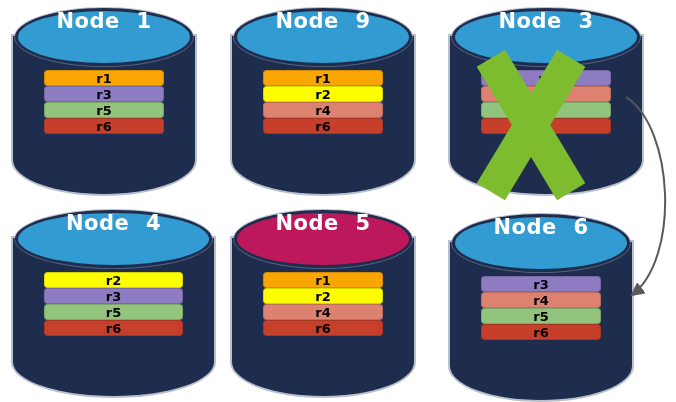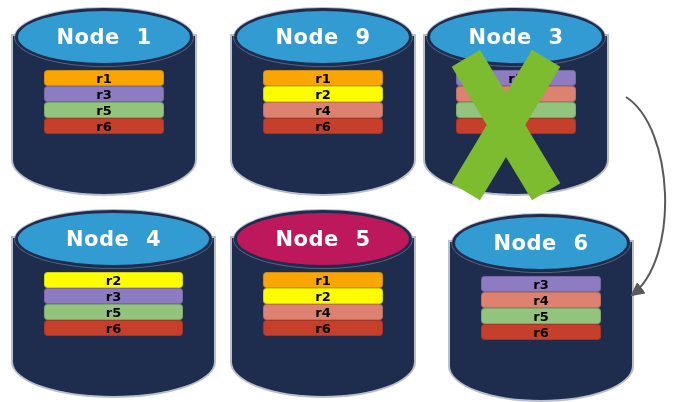--- a/index.html
+++ b/index.html
@@ -4,36 +4,36 @@
 <style>
   html,body { margin:0; padding:0; background:#ffffff; }
   .canvas {
     position:relative; width:676px; height:402px; background:#ffffff;
     overflow:hidden;
     font-family:"DejaVu Sans","Liberation Sans",sans-serif;
   }
   .node { position:absolute; width:182px; height:186px; }
   .pos-1 { left:13px;  top:8px; }
   .pos-2 { left:232px; top:8px; }
-  .pos-3 { left:425px; top:8px; }
+  .pos-3 { left:450px; top:8px;padding-left:10px; }
   .pos-4 { left:13px;  top:210px;padding-left:19px; }
   .pos-5 { left:232px; top:210px; }
   .pos-6 { left:450px; top:214px; }
 
   .cyl-body {
     position:absolute; left:0; right:0; top:28px; bottom:0; z-index:1;
     border-radius:0 0 50% 50% / 0 0 34px 34px;
     box-shadow:0 0 0 2px rgba(128,140,162,0.55);
   }
   .cyl-top {
     position:absolute; left:2px; right:2px; top:0; height:58px; z-index:2;
     border-radius:50%;
     border:3px solid #1E2C4E; box-sizing:border-box;
     box-shadow:0 0 0 1px rgba(128,140,162,0.55);
-    display:flex; align-items:center; justify-content:center;
+    display:flex; align-items:flex-start; justify-content:center;
   }
   .node-title {
     font-weight:bold; font-size:21px; line-height:1;
     word-spacing:9px; letter-spacing:0.5px; white-space:pre;
   }
   .bars { position:absolute; left:31px; right:31px; top:62px; z-index:3; }
   .bar {
     height:16px; border-radius:4px;
     box-shadow:inset 0 0 0 1px rgba(0,0,0,0.15);
     display:flex; align-items:center; justify-content:center;

